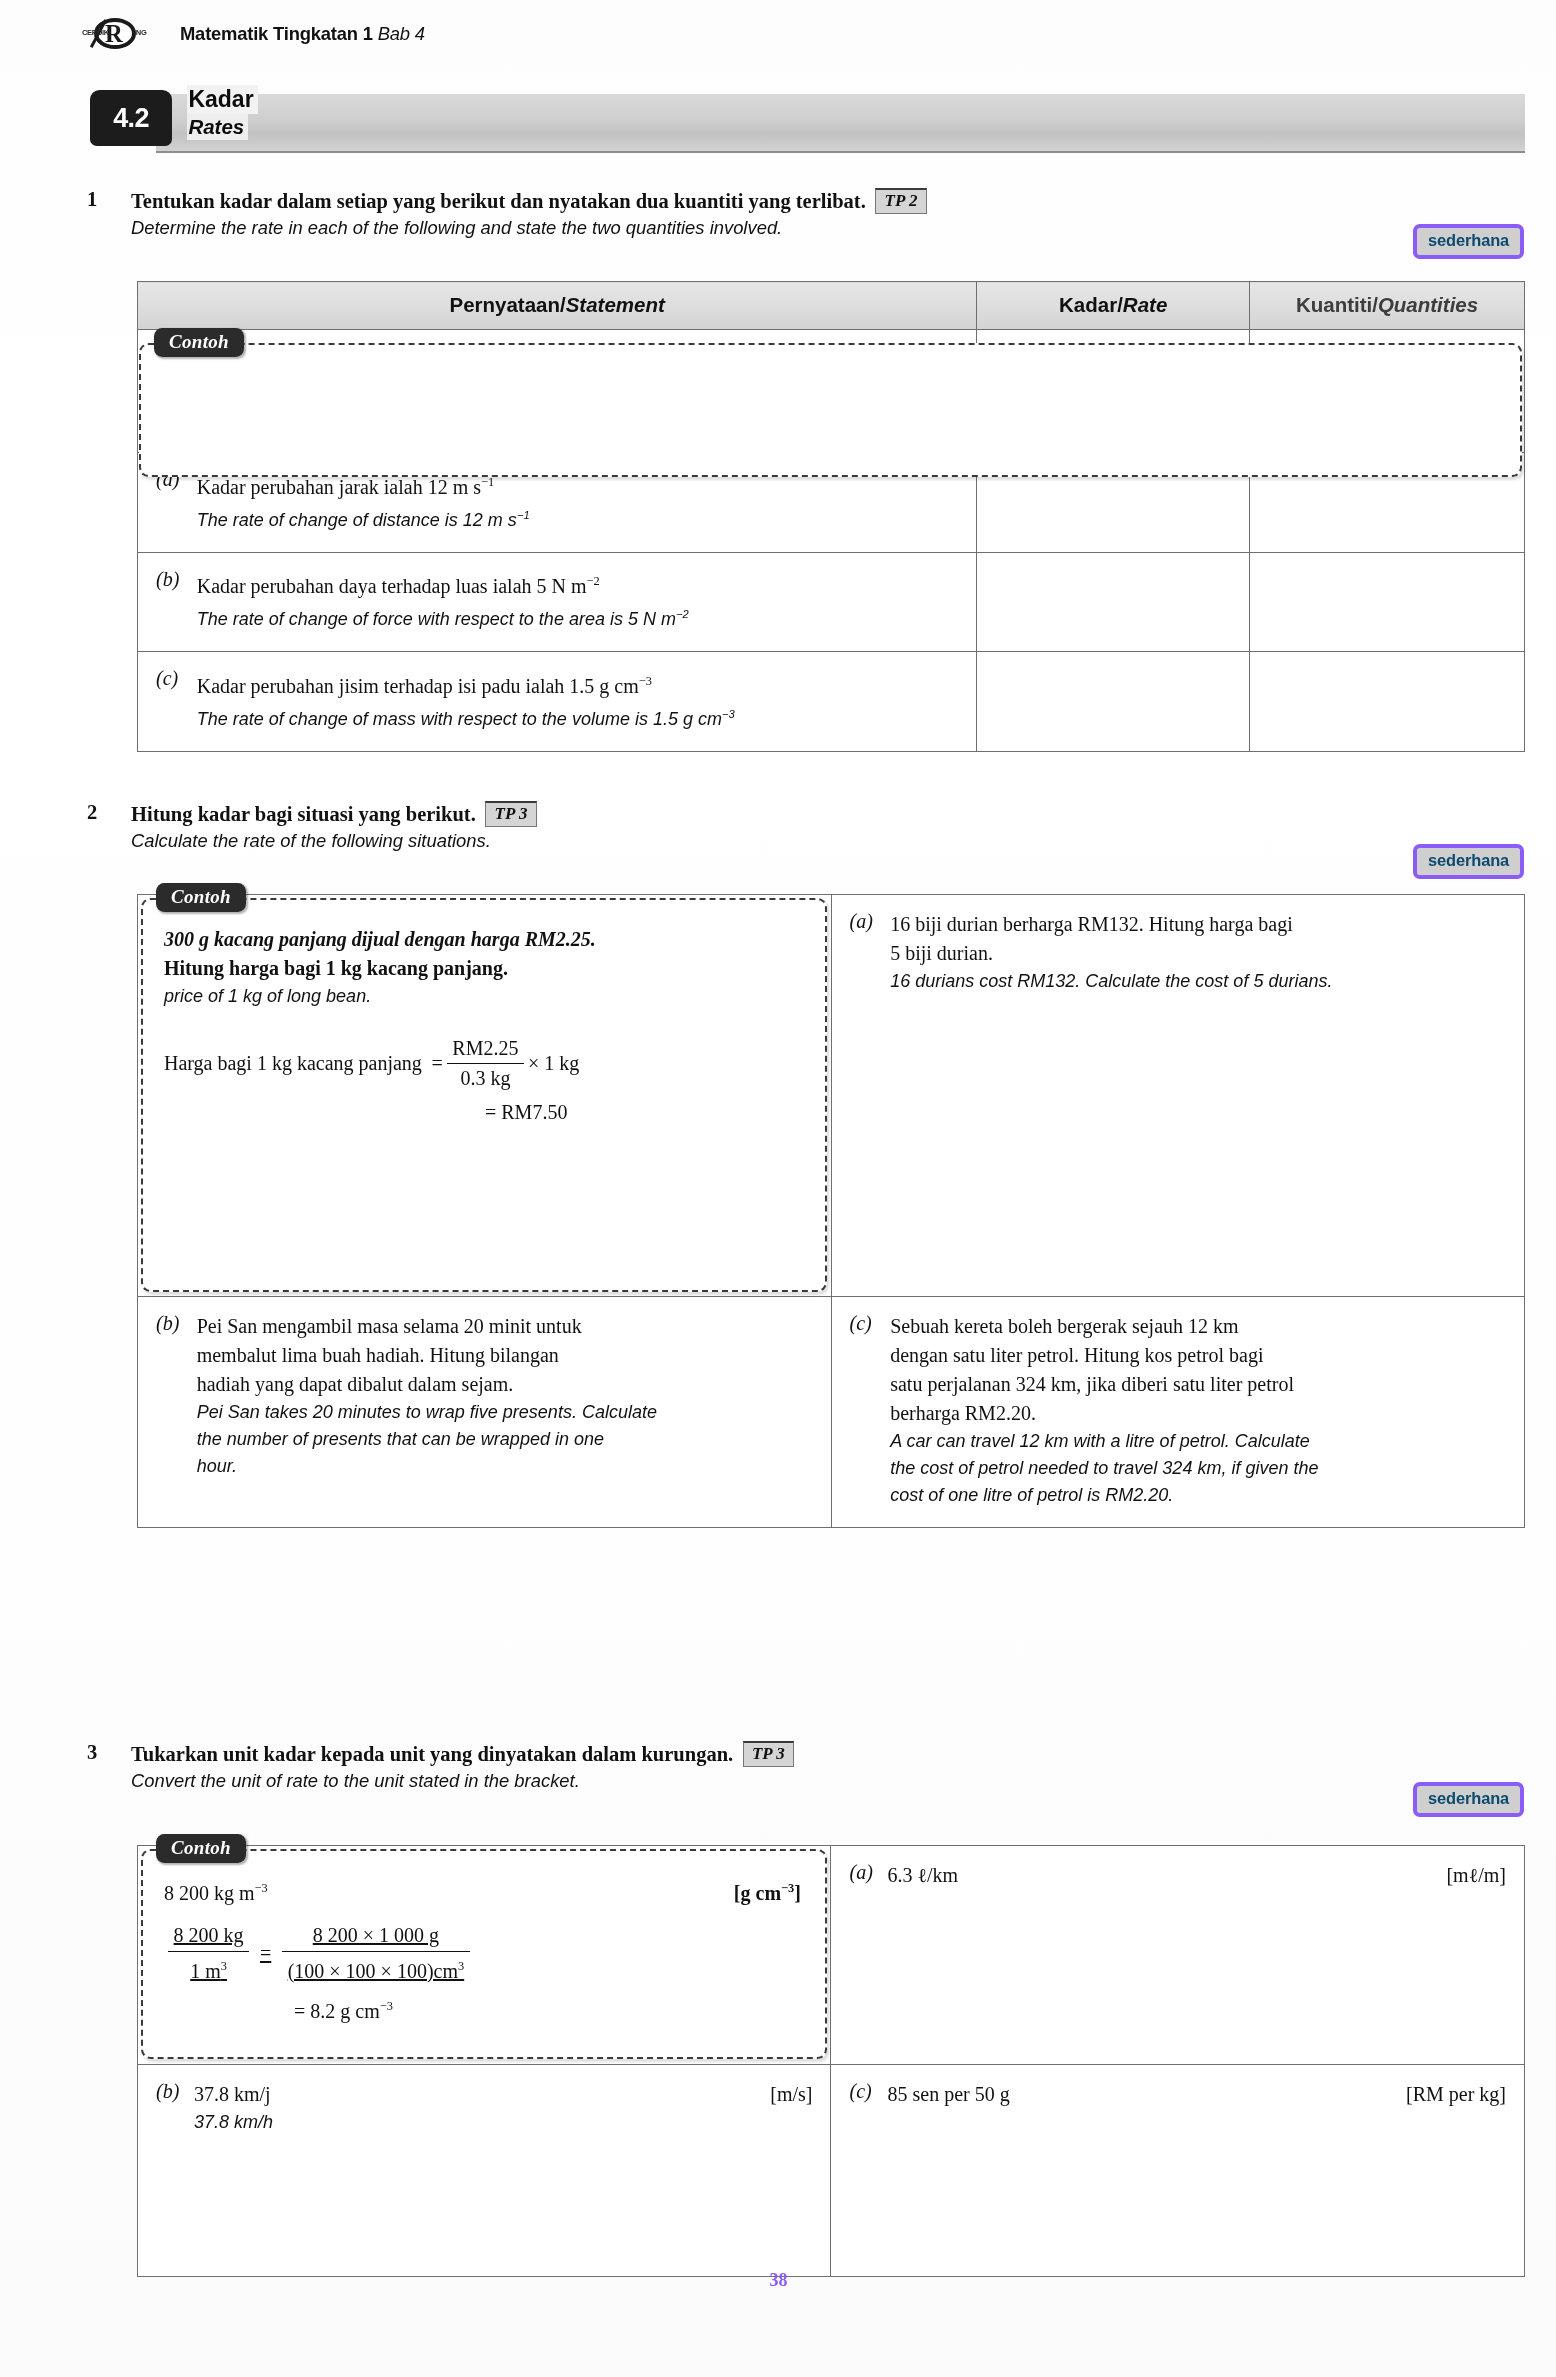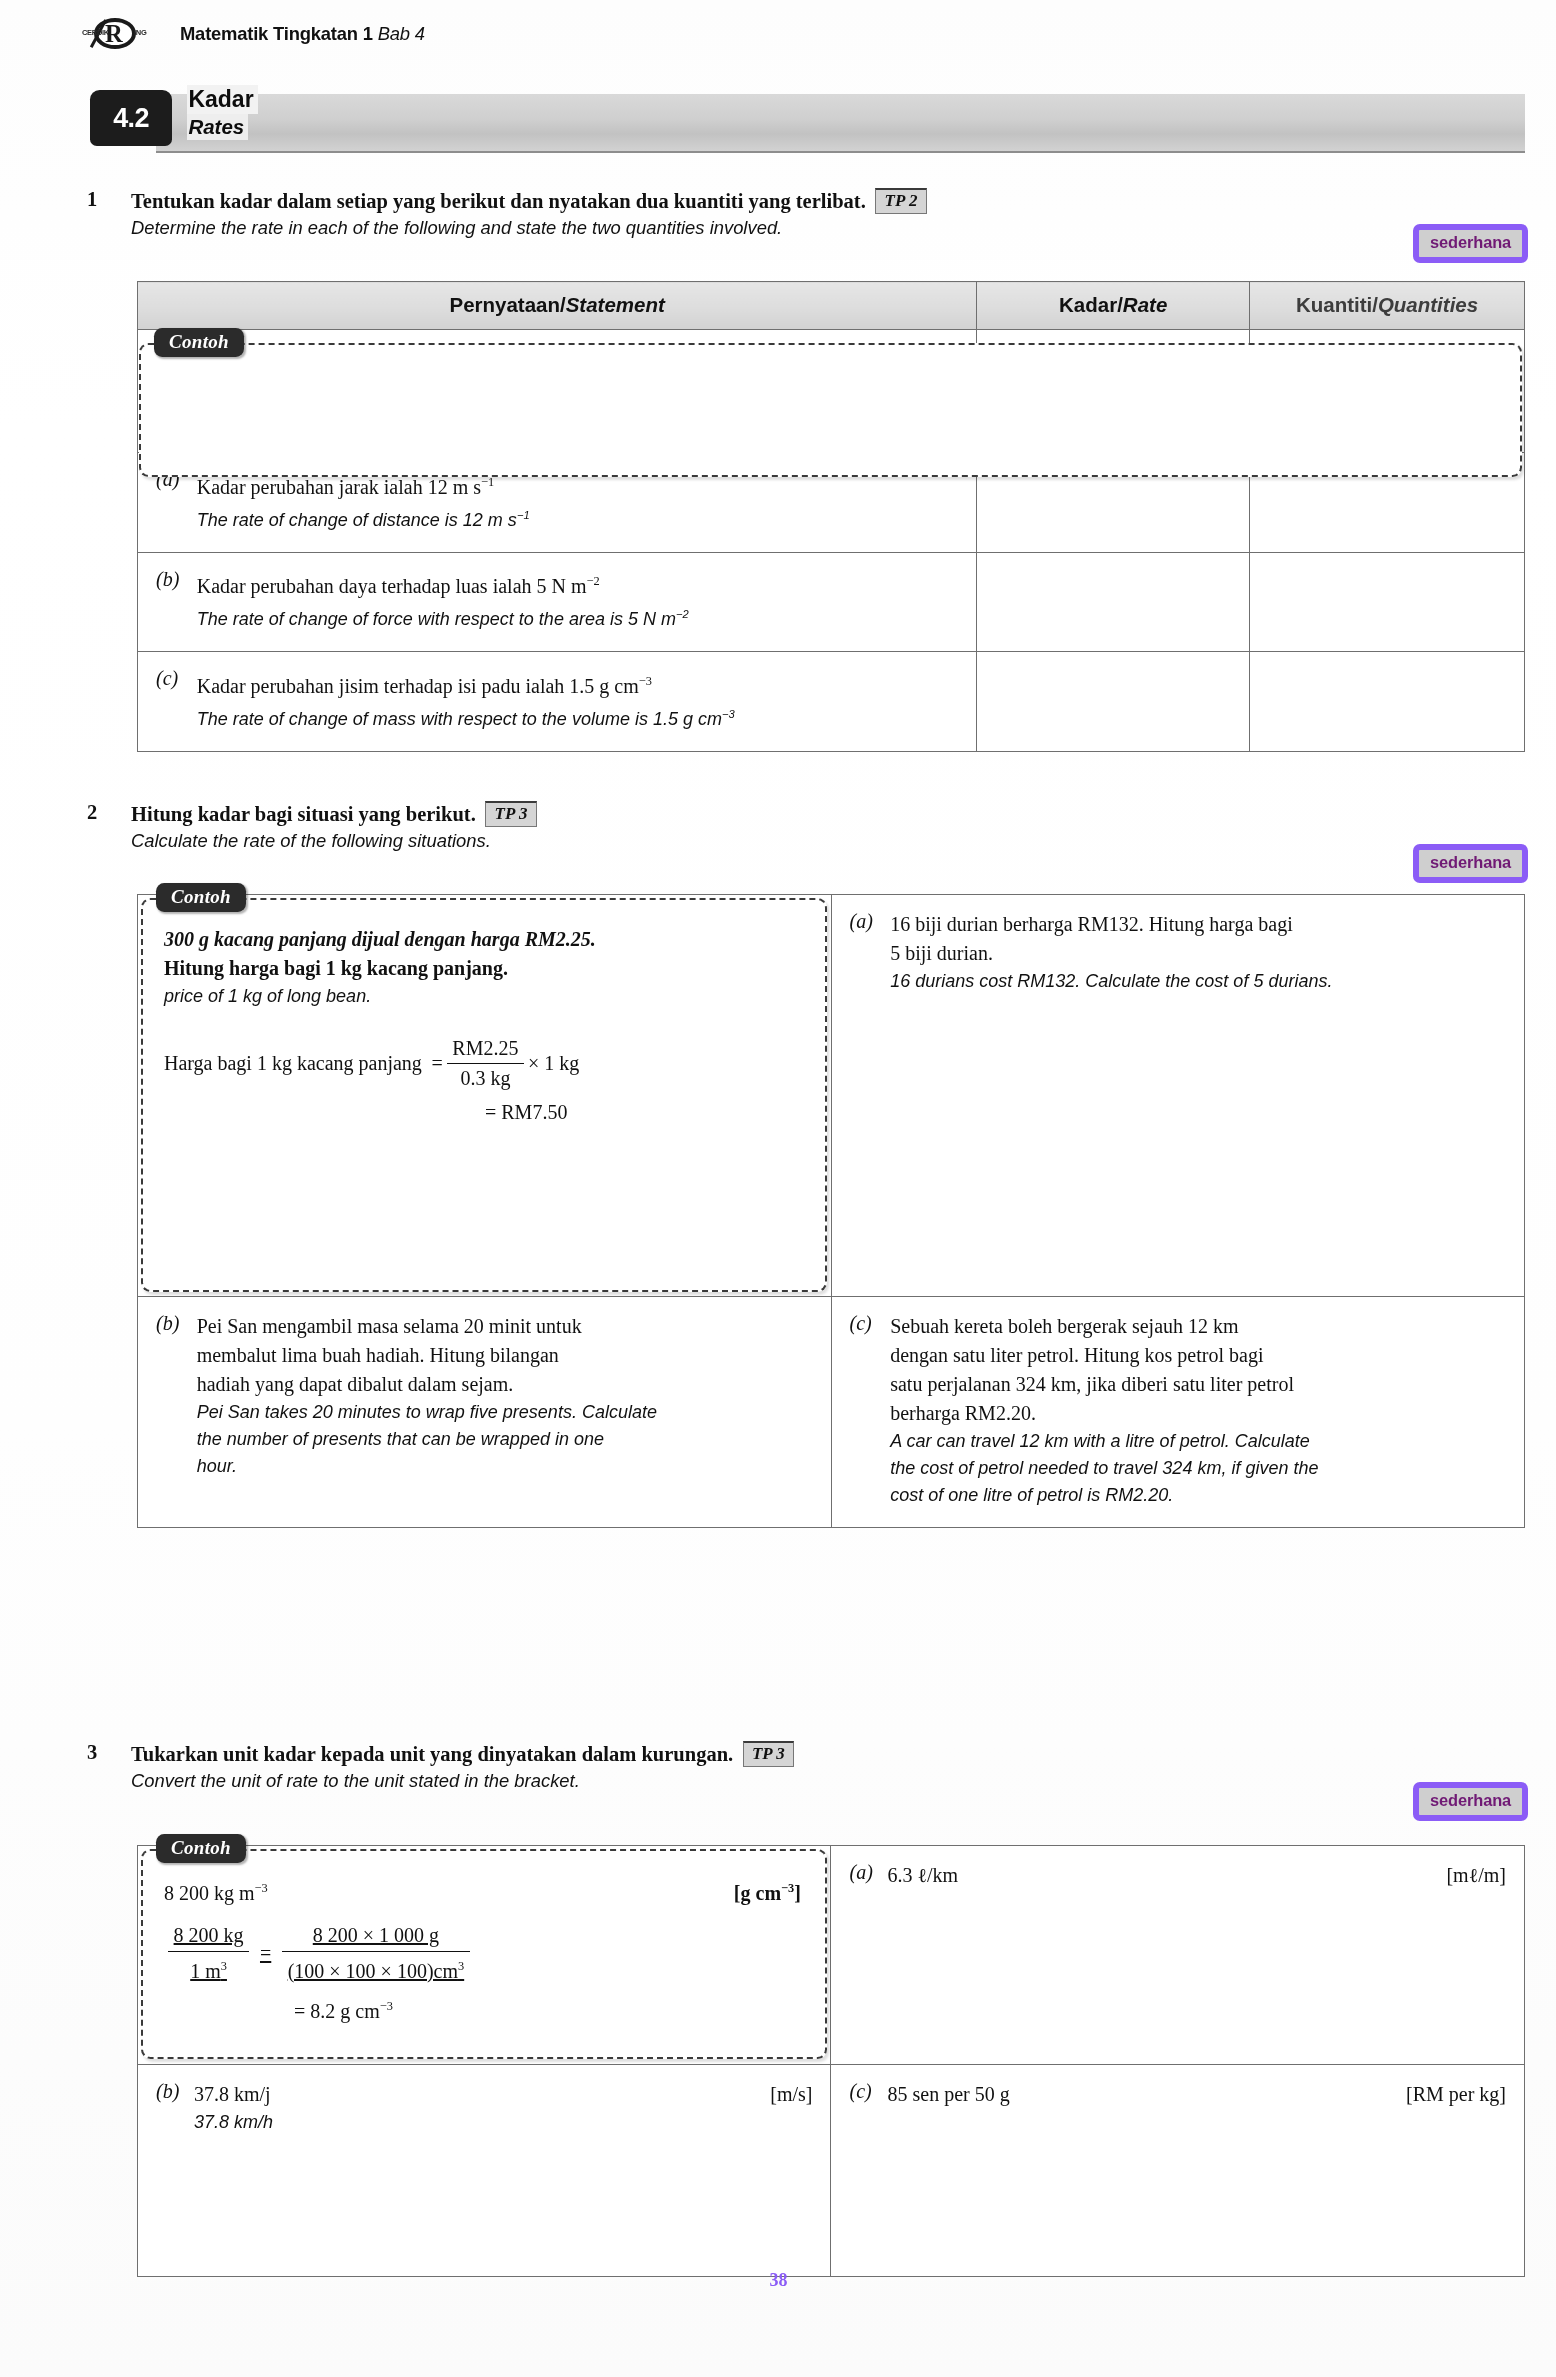--- a/index.html
+++ b/index.html
@@ -158,27 +158,27 @@
     font-style: italic;
     font-weight: bold;
     font-size: 17px;
     margin-left: 9.6px;
     vertical-align: 2.7px;
     line-height: 20.5px;
   }
   .sederhana {
     position: absolute;
     background: #cfcfcf;
-    border: 6px solid #8b5cf6;
+    border: 4px solid #8b5cf6;
     border-radius: 6.8px;
     font-family: "Liberation Sans", sans-serif;
     font-weight: bold;
     font-size: 16.4px;
     padding: 3.4px 11px 4.8px 11px;
-    color: #701a75;
+    color: #0c4a6e;
     letter-spacing: -0.1px;
   }
 
   
   table.grid {
     position: absolute;
     border-collapse: collapse;
     background: #fff;
   }
   table.grid td, table.grid th {

